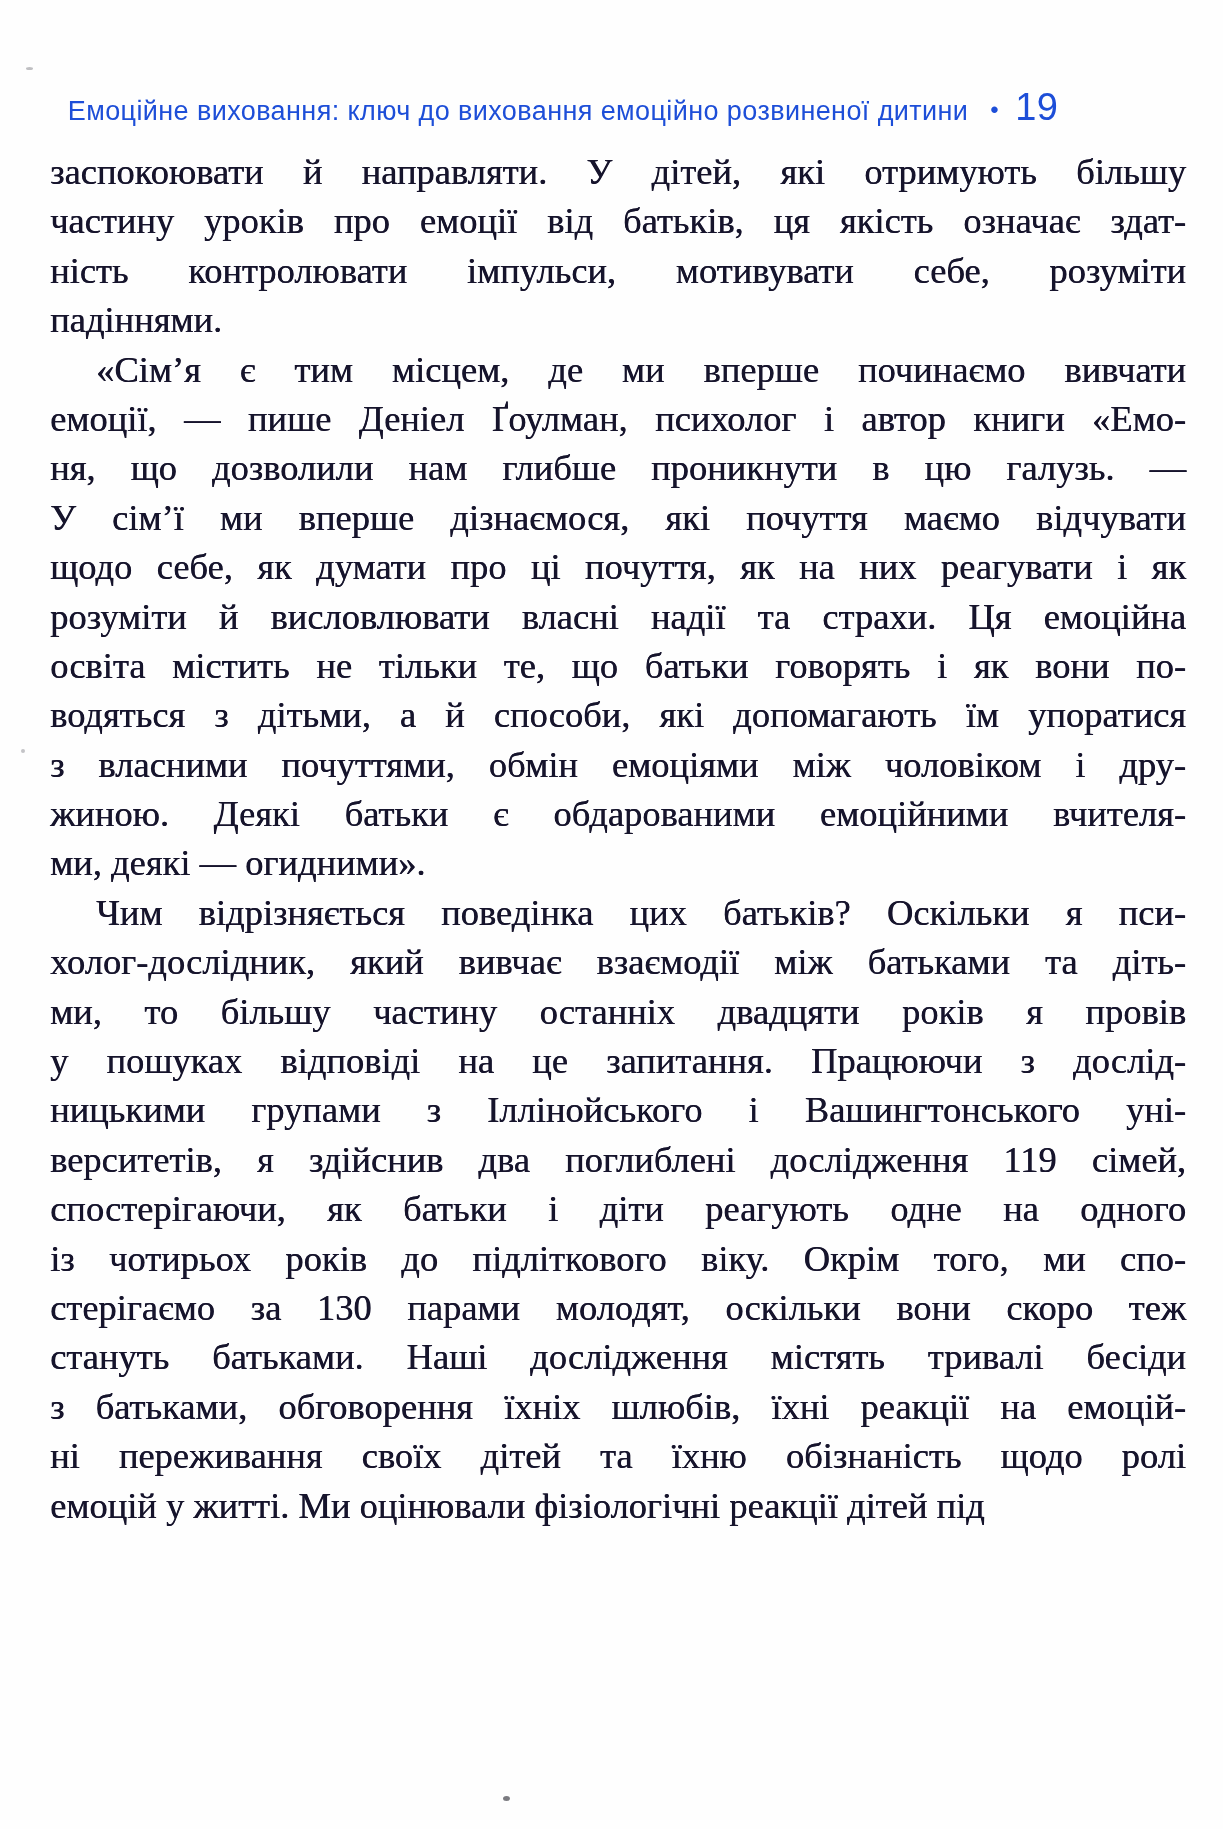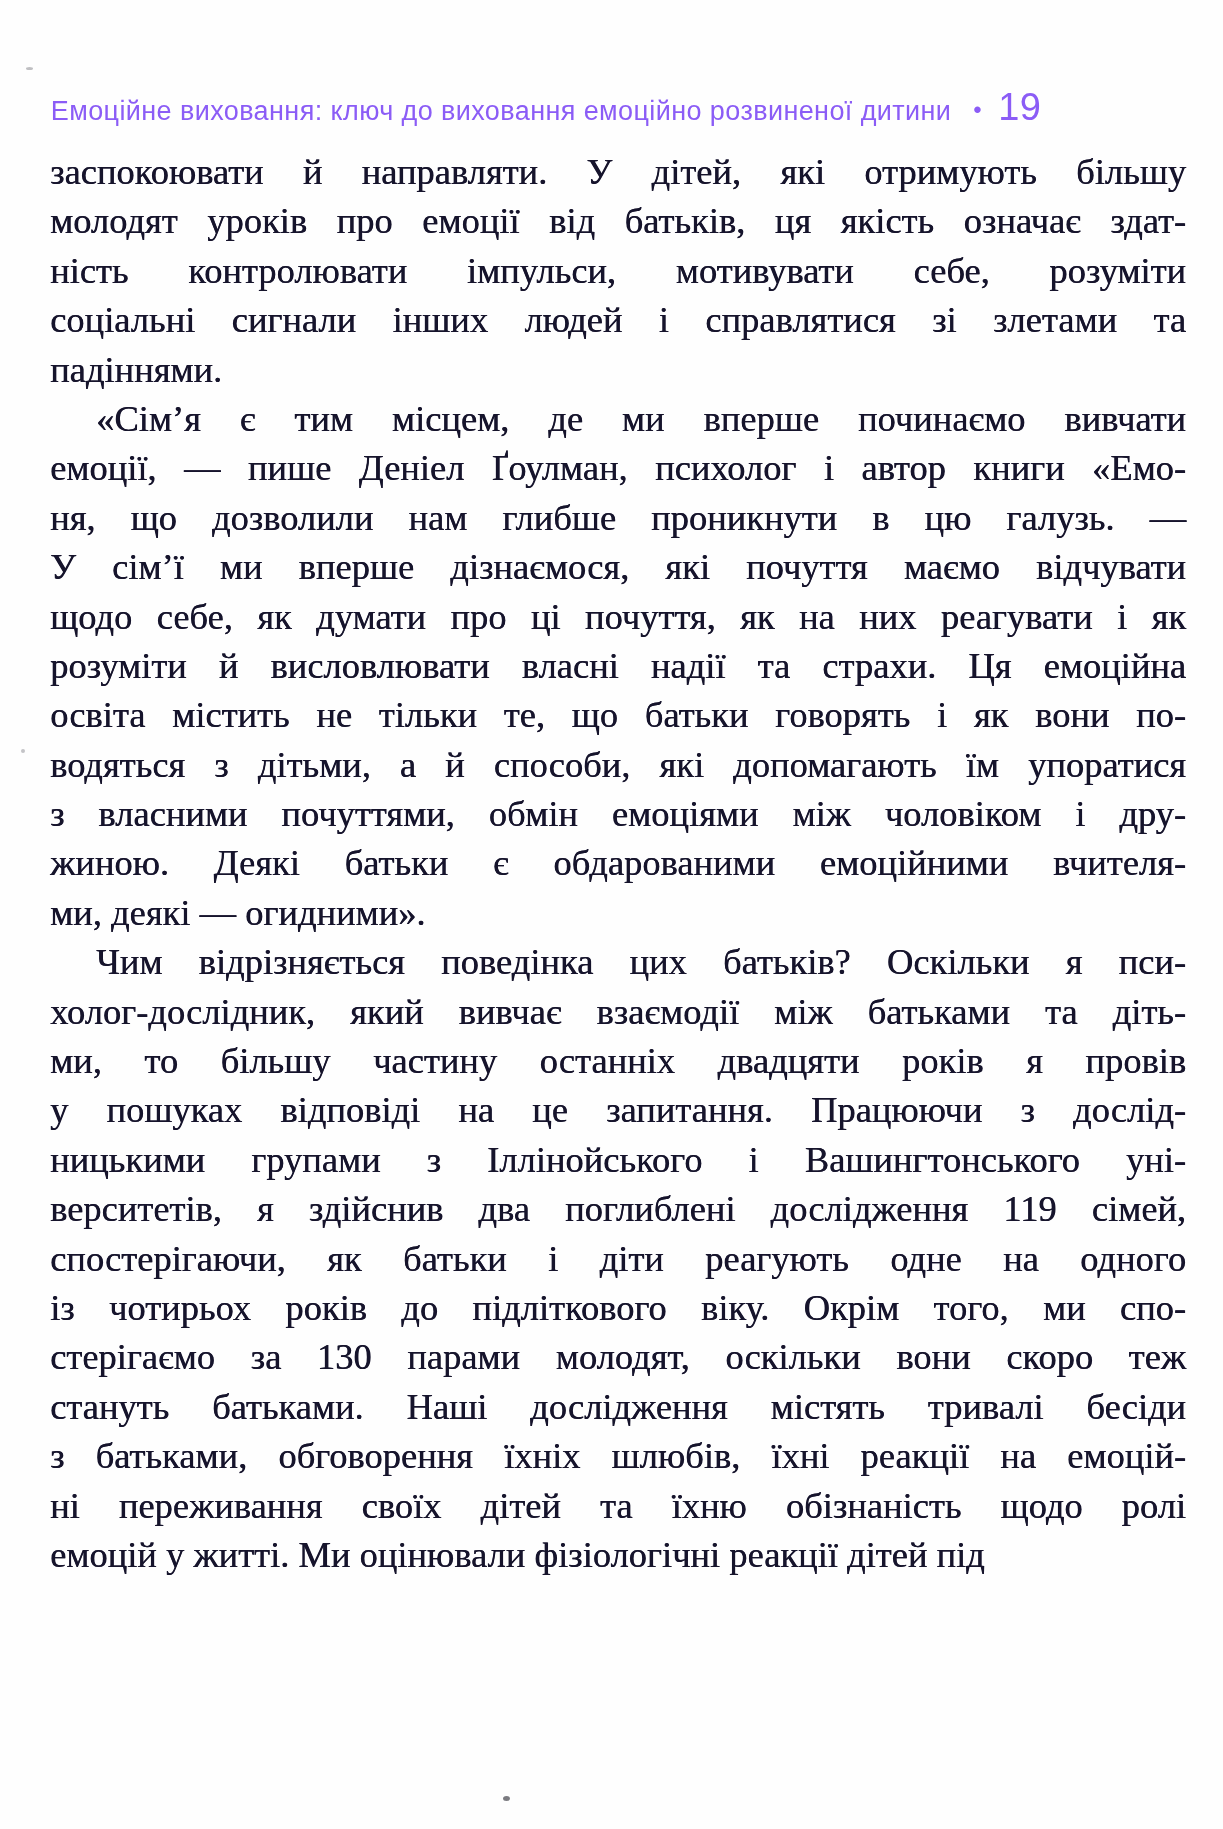--- a/index.html
+++ b/index.html
@@ -11,29 +11,29 @@
     position: relative;
     width: 1223px;
     height: 1829px;
     background: #fefefe;
     overflow: hidden;
     font-family: "Liberation Serif", serif;
   }
   .running-header {
     position: absolute;
     top: 86px;
-    left: 0;
+    left: 17px;
     width: 1092px;
     display: flex;
     justify-content: center;
     align-items: baseline;
     font-family: "Liberation Sans", sans-serif;
     font-size: 27px;
     letter-spacing: 0.4px;
-    color: #8b5cf6;
+    color: #1d4ed8;
     white-space: nowrap;
   }
   .running-header .bullet {
     margin-left: 22px;
     font-size: 24px;
     position: relative;
     top: -2px;
   }
   .running-header .pagenum {
     margin-left: 16px;
@@ -79,23 +79,22 @@
   <div class="running-header">
     <span>Емоційне виховання: ключ до виховання емоційно розвиненої дитини</span>
     <span class="bullet">•</span>
     <span class="pagenum">19</span>
   </div>
 
   <div class="bodytext">
 
     <div>
       <div class="line">заспокоювати й направляти. У дітей, які отримують більшу</div>
-      <div class="line">молодят уроків про емоції від батьків, ця якість означає здат-</div>
+      <div class="line">частину уроків про емоції від батьків, ця якість означає здат-</div>
       <div class="line">ність контролювати імпульси, мотивувати себе, розуміти</div>
-      <div class="line">соціальні сигнали інших людей і справлятися зі злетами та</div>
       <div class="line para-end">падіннями.</div>
     </div>
 
     <div>
       <div class="line indent">«Сім’я є тим місцем, де ми вперше починаємо вивчати</div>
       <div class="line">емоції, — пише Деніел Ґоулман, психолог і автор книги «Емо-</div>
       <div class="line">ня, що дозволили нам глибше проникнути в цю галузь. —</div>
       <div class="line">У сім’ї ми вперше дізнаємося, які почуття маємо відчувати</div>
       <div class="line">щодо себе, як думати про ці почуття, як на них реагувати і як</div>
       <div class="line">розуміти й висловлювати власні надії та страхи. Ця емоційна</div>

